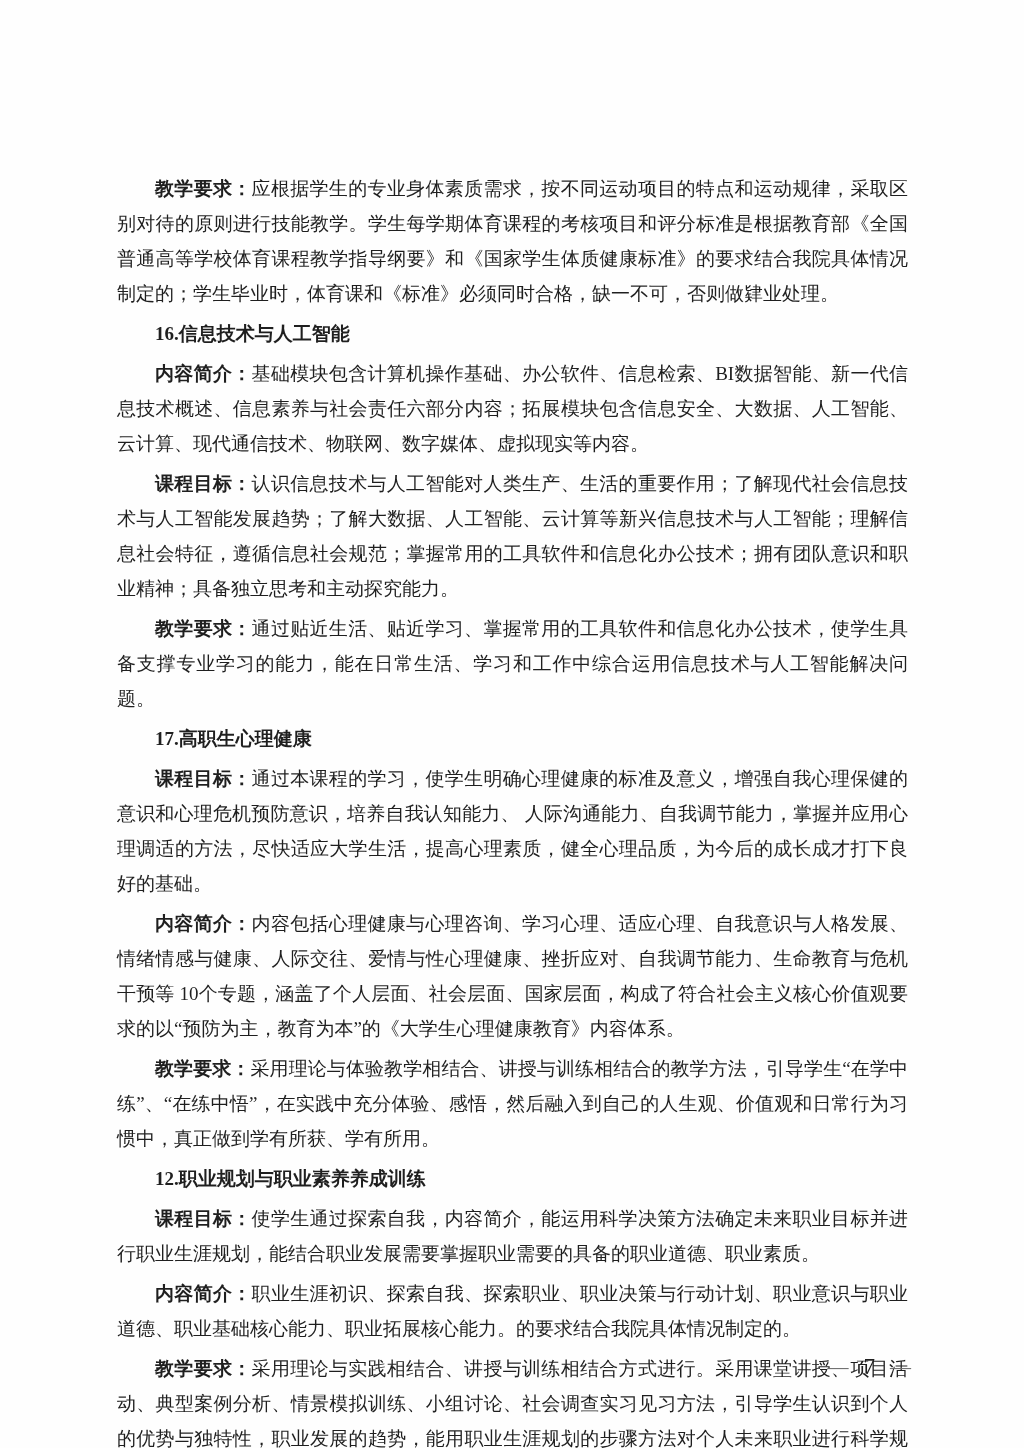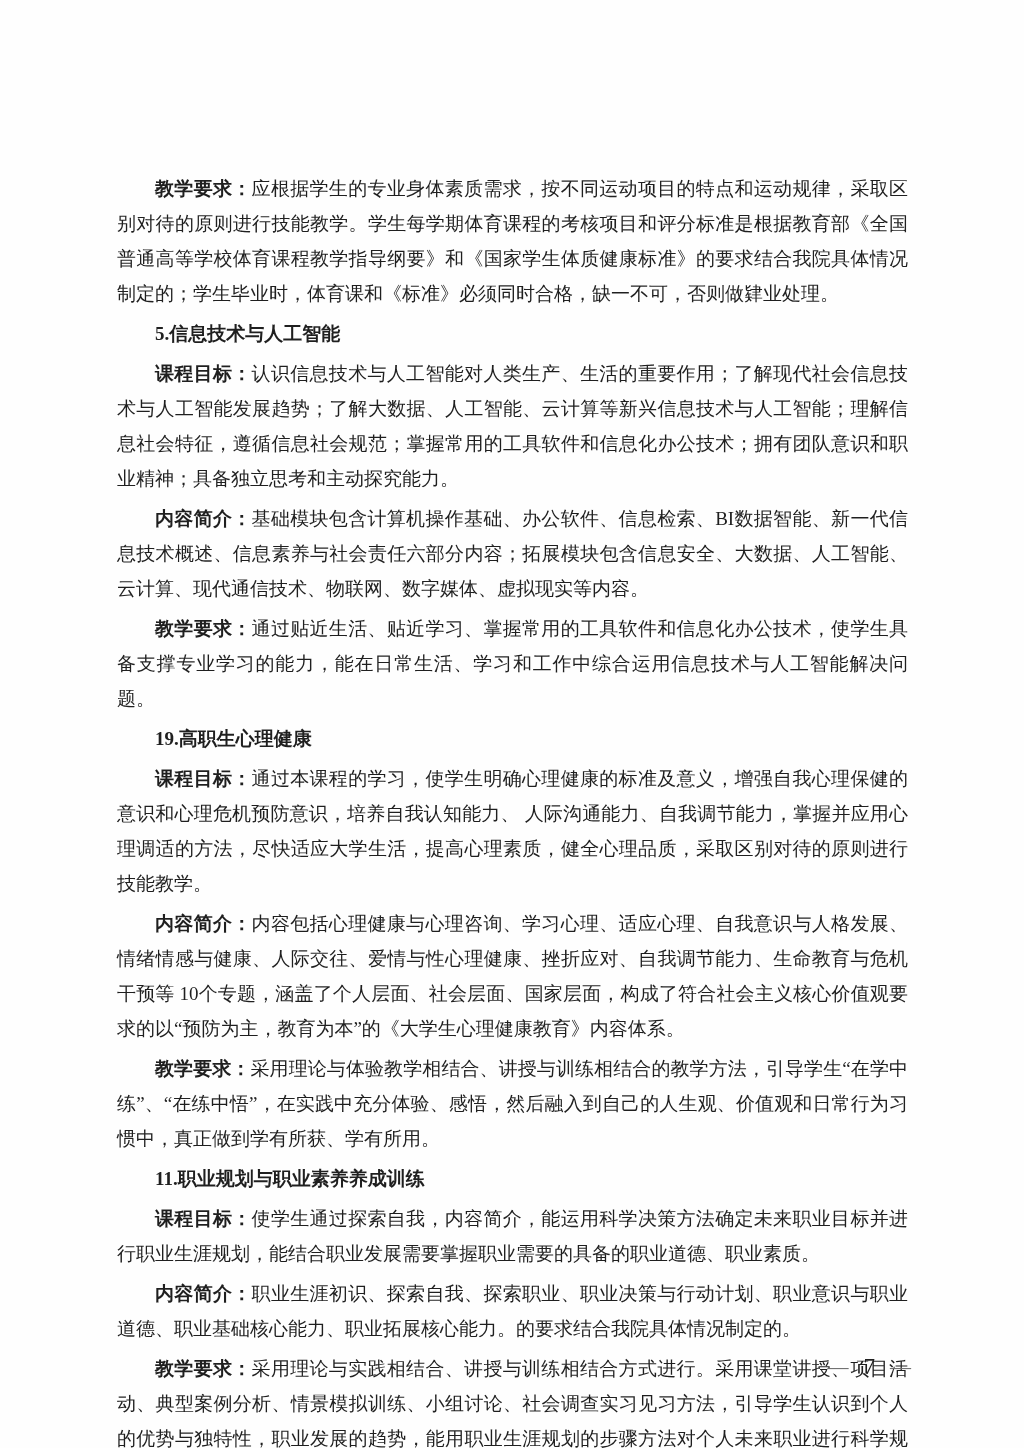--- a/index.html
+++ b/index.html
@@ -53,37 +53,37 @@
   }
 </style>
 </head>
 <body>
 
 <div class="page">
   <div class="content">
 
     <p class="para"><span class="lead">教学要求：</span><span>应根据学生的专业身体素质需求，按不同运动项目的特点和运动规律，采取区别对待的原则进行技能教学。学生每学期体育课程的考核项目和评分标准是根据教育部《全国普通高等学校体育课程教学指导纲要》和《国家学生体质健康标准》的要求结合我院具体情况制定的；学生毕业时，体育课和《标准》必须同时合格，缺一不可，否则做肄业处理。</span></p>
 
-    <p class="section-heading">5.信息技术与人工智能</p>
+    <p class="section-heading">16.信息技术与人工智能</p>
+
+    <p class="para"><span class="lead">内容简介：</span><span>基础模块包含计算机操作基础、办公软件、信息检索、BI数据智能、新一代信息技术概述、信息素养与社会责任六部分内容；拓展模块包含信息安全、大数据、人工智能、云计算、现代通信技术、物联网、数字媒体、虚拟现实等内容。</span></p>
 
     <p class="para"><span class="lead">课程目标：</span><span>认识信息技术与人工智能对人类生产、生活的重要作用；了解现代社会信息技术与人工智能发展趋势；了解大数据、人工智能、云计算等新兴信息技术与人工智能；理解信息社会特征，遵循信息社会规范；掌握常用的工具软件和信息化办公技术；拥有团队意识和职业精神；具备独立思考和主动探究能力。</span></p>
 
-    <p class="para"><span class="lead">内容简介：</span><span>基础模块包含计算机操作基础、办公软件、信息检索、BI数据智能、新一代信息技术概述、信息素养与社会责任六部分内容；拓展模块包含信息安全、大数据、人工智能、云计算、现代通信技术、物联网、数字媒体、虚拟现实等内容。</span></p>
-
     <p class="para"><span class="lead">教学要求：</span><span>通过贴近生活、贴近学习、掌握常用的工具软件和信息化办公技术，使学生具备支撑专业学习的能力，能在日常生活、学习和工作中综合运用信息技术与人工智能解决问题。</span></p>
 
-    <p class="section-heading">19.高职生心理健康</p>
+    <p class="section-heading">17.高职生心理健康</p>
 
-    <p class="para"><span class="lead">课程目标：</span><span>通过本课程的学习，使学生明确心理健康的标准及意义，增强自我心理保健的意识和心理危机预防意识，培养自我认知能力、 人际沟通能力、自我调节能力，掌握并应用心理调适的方法，尽快适应大学生活，提高心理素质，健全心理品质，采取区别对待的原则进行技能教学。</span></p>
+    <p class="para"><span class="lead">课程目标：</span><span>通过本课程的学习，使学生明确心理健康的标准及意义，增强自我心理保健的意识和心理危机预防意识，培养自我认知能力、 人际沟通能力、自我调节能力，掌握并应用心理调适的方法，尽快适应大学生活，提高心理素质，健全心理品质，为今后的成长成才打下良好的基础。</span></p>
 
     <p class="para"><span class="lead">内容简介：</span><span>内容包括心理健康与心理咨询、学习心理、适应心理、自我意识与人格发展、情绪情感与健康、人际交往、爱情与性心理健康、挫折应对、自我调节能力、生命教育与危机干预等 10个专题，涵盖了个人层面、社会层面、国家层面，构成了符合社会主义核心价值观要求的以“预防为主，教育为本”的《大学生心理健康教育》内容体系。</span></p>
 
     <p class="para"><span class="lead">教学要求：</span><span>采用理论与体验教学相结合、讲授与训练相结合的教学方法，引导学生“在学中练”、“在练中悟”，在实践中充分体验、感悟，然后融入到自己的人生观、价值观和日常行为习惯中，真正做到学有所获、学有所用。</span></p>
 
-    <p class="section-heading">11.职业规划与职业素养养成训练</p>
+    <p class="section-heading">12.职业规划与职业素养养成训练</p>
 
     <p class="para"><span class="lead">课程目标：</span><span>使学生通过探索自我，内容简介，能运用科学决策方法确定未来职业目标并进行职业生涯规划，能结合职业发展需要掌握职业需要的具备的职业道德、职业素质。</span></p>
 
     <p class="para"><span class="lead">内容简介：</span><span>职业生涯初识、探索自我、探索职业、职业决策与行动计划、职业意识与职业道德、职业基础核心能力、职业拓展核心能力。的要求结合我院具体情况制定的。</span></p>
 
     <p class="para"><span class="lead">教学要求：</span><span>采用理论与实践相结合、讲授与训练相结合方式进行。采用课堂讲授、项目活动、典型案例分析、情景模拟训练、小组讨论、社会调查实习见习方法，引导学生认识到个人的优势与独特性，职业发展的趋势，能用职业生涯规划的步骤方法对个人未来职业进行科学规划，在日常学习中自觉提升</span></p>
 
   </div>
 
   <div class="footer">

